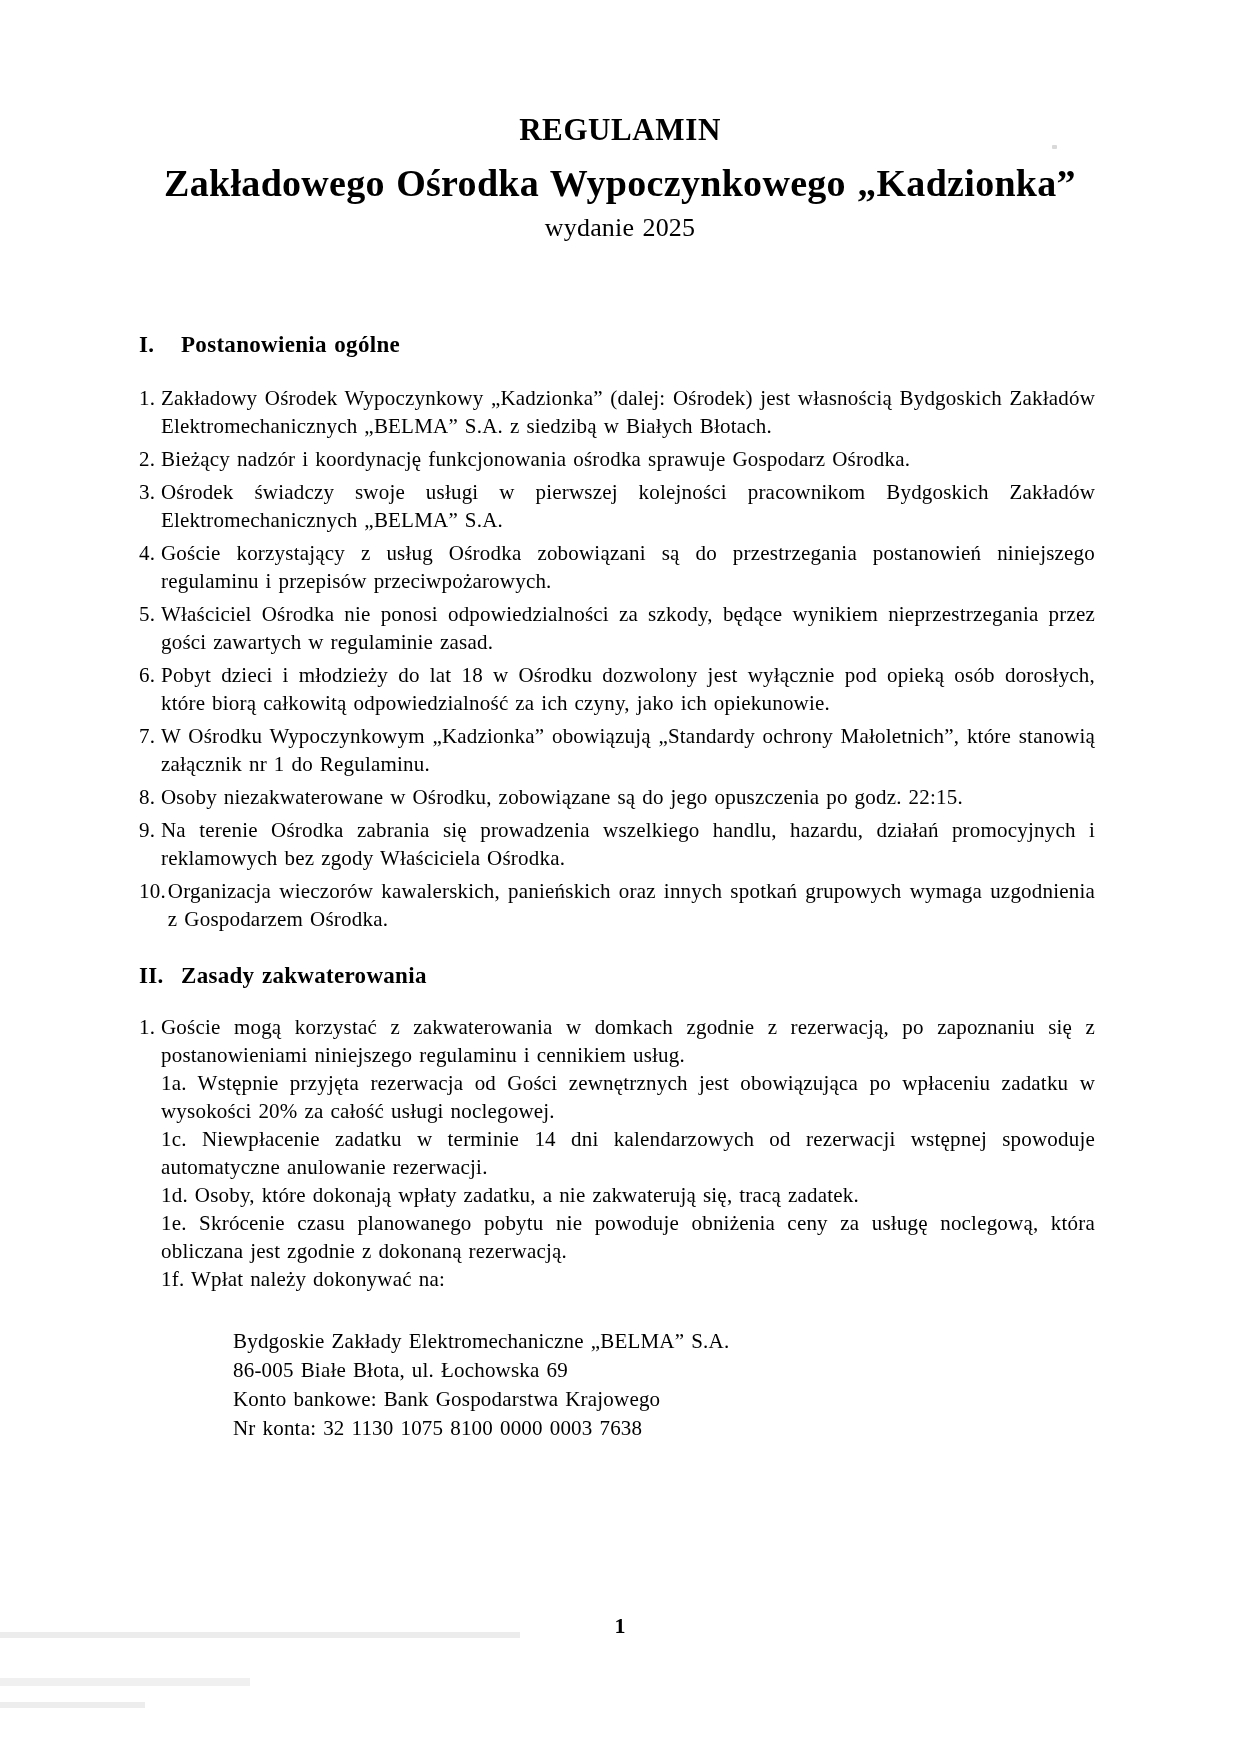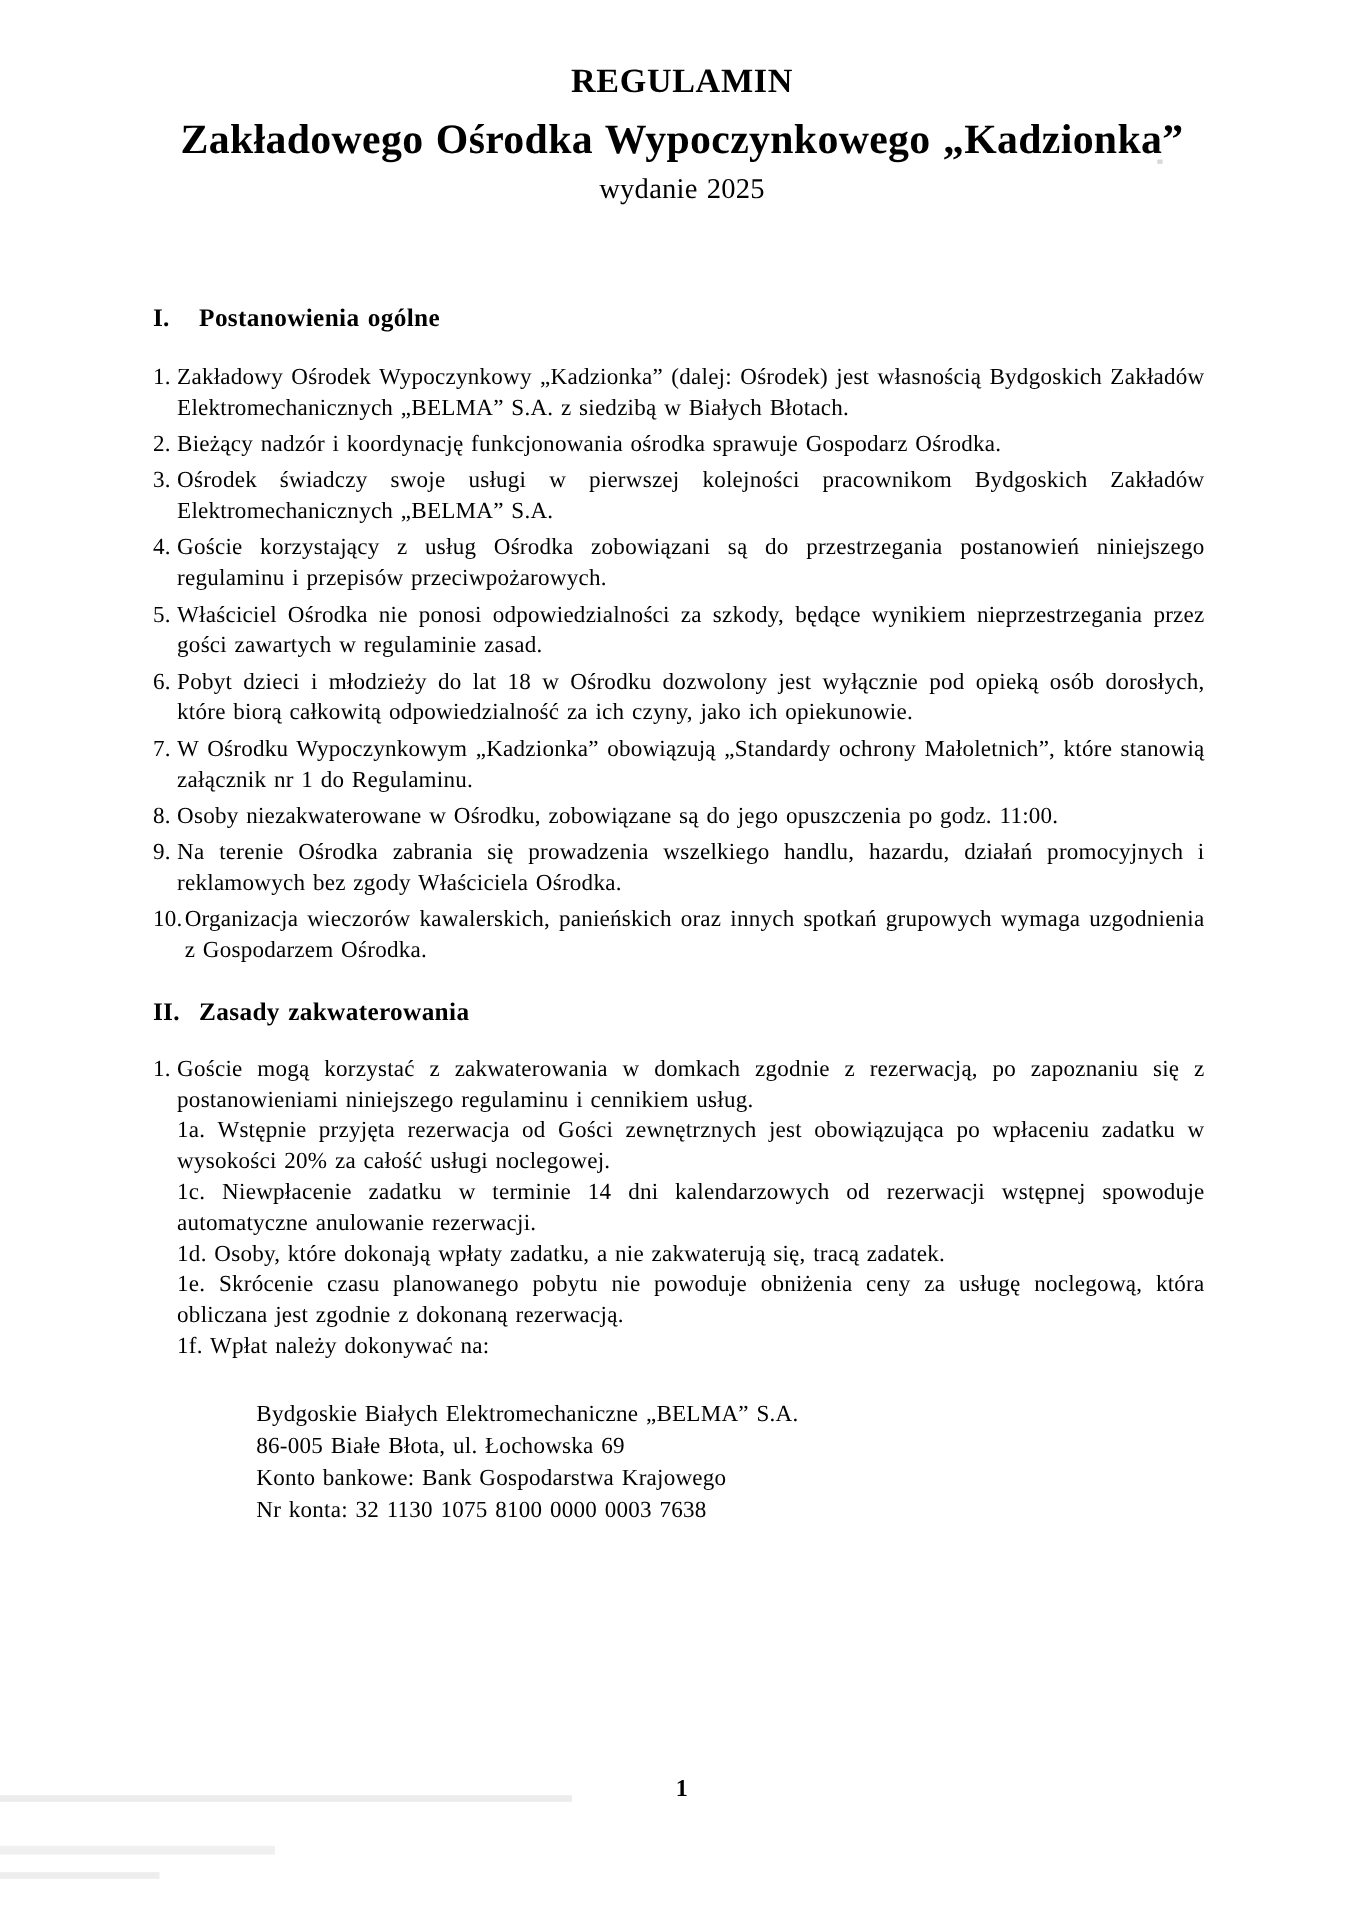--- a/index.html
+++ b/index.html
@@ -8,21 +8,21 @@
     width:1240px;height:1755px;
     background:#ffffff;
     color:#000;
     font-family:"Liberation Serif","DejaVu Serif",serif;
     font-size:21px;
     line-height:28px;
     overflow:hidden;
     letter-spacing:0.2px;
     word-spacing:1.5px;
   }
-  .header{padding-top:56px;text-align:center;}
+  .header{padding-top:112px;text-align:center;}
   .doc-title{
     font-size:31px;line-height:36px;font-weight:bold;
     letter-spacing:0.6px;margin:0;
   }
   .doc-subtitle{
     font-size:38px;line-height:34px;font-weight:bold;
     margin:18px 0 0 0;letter-spacing:0.3px;
   }
   .doc-edition{font-size:26px;line-height:28px;margin-top:14px;}
   .content{margin-left:139px;margin-right:145px;}
@@ -104,21 +104,21 @@
       <div class="li">
         <span class="num">6.</span>
         <span class="txt">Pobyt dzieci i młodzieży do lat 18 w Ośrodku dozwolony jest wyłącznie pod opieką osób dorosłych, które biorą całkowitą odpowiedzialność za ich czyny, jako ich opiekunowie.</span>
       </div>
       <div class="li">
         <span class="num">7.</span>
         <span class="txt">W Ośrodku Wypoczynkowym „Kadzionka” obowiązują „Standardy ochrony Małoletnich”, które stanowią załącznik nr 1 do Regulaminu.</span>
       </div>
       <div class="li">
         <span class="num">8.</span>
-        <span class="txt">Osoby niezakwaterowane w Ośrodku, zobowiązane są do jego opuszczenia po godz. 11:00.</span>
+        <span class="txt">Osoby niezakwaterowane w Ośrodku, zobowiązane są do jego opuszczenia po godz. 22:15.</span>
       </div>
       <div class="li">
         <span class="num">9.</span>
         <span class="txt">Na terenie Ośrodka zabrania się prowadzenia wszelkiego handlu, hazardu, działań promocyjnych i reklamowych bez zgody Właściciela Ośrodka.</span>
       </div>
       <div class="li">
         <span class="num">10.</span>
         <span class="txt">Organizacja wieczorów kawalerskich, panieńskich oraz innych spotkań grupowych wymaga uzgodnienia z Gospodarzem Ośrodka.</span>
       </div>
     </div>
@@ -132,21 +132,21 @@
       <div class="li">
         <span class="num">1.</span>
         <div class="txt">
           <div class="sub">Goście mogą korzystać z zakwaterowania w domkach zgodnie z rezerwacją, po zapoznaniu się z postanowieniami niniejszego regulaminu i cennikiem usług.</div>
           <div class="sub">1a. Wstępnie przyjęta rezerwacja od Gości zewnętrznych jest obowiązująca po wpłaceniu zadatku w wysokości 20% za całość usługi noclegowej.</div>
           <div class="sub">1c. Niewpłacenie zadatku w terminie 14 dni kalendarzowych od rezerwacji wstępnej spowoduje automatyczne anulowanie rezerwacji.</div>
           <div class="sub">1d. Osoby, które dokonają wpłaty zadatku, a nie zakwaterują się, tracą zadatek.</div>
           <div class="sub">1e. Skrócenie czasu planowanego pobytu nie powoduje obniżenia ceny za usługę noclegową, która obliczana jest zgodnie z dokonaną rezerwacją.</div>
           <div class="sub">1f. Wpłat należy dokonywać na:</div>
           <div class="payee">
-            <div>Bydgoskie Białych Elektromechaniczne „BELMA” S.A.</div>
+            <div>Bydgoskie Zakłady Elektromechaniczne „BELMA” S.A.</div>
             <div>86-005 Białe Błota, ul. Łochowska 69</div>
             <div>Konto bankowe: Bank Gospodarstwa Krajowego</div>
             <div>Nr konta: 32 1130 1075 8100 0000 0003 7638</div>
           </div>
         </div>
       </div>
     </div>
 
   </div>
 

